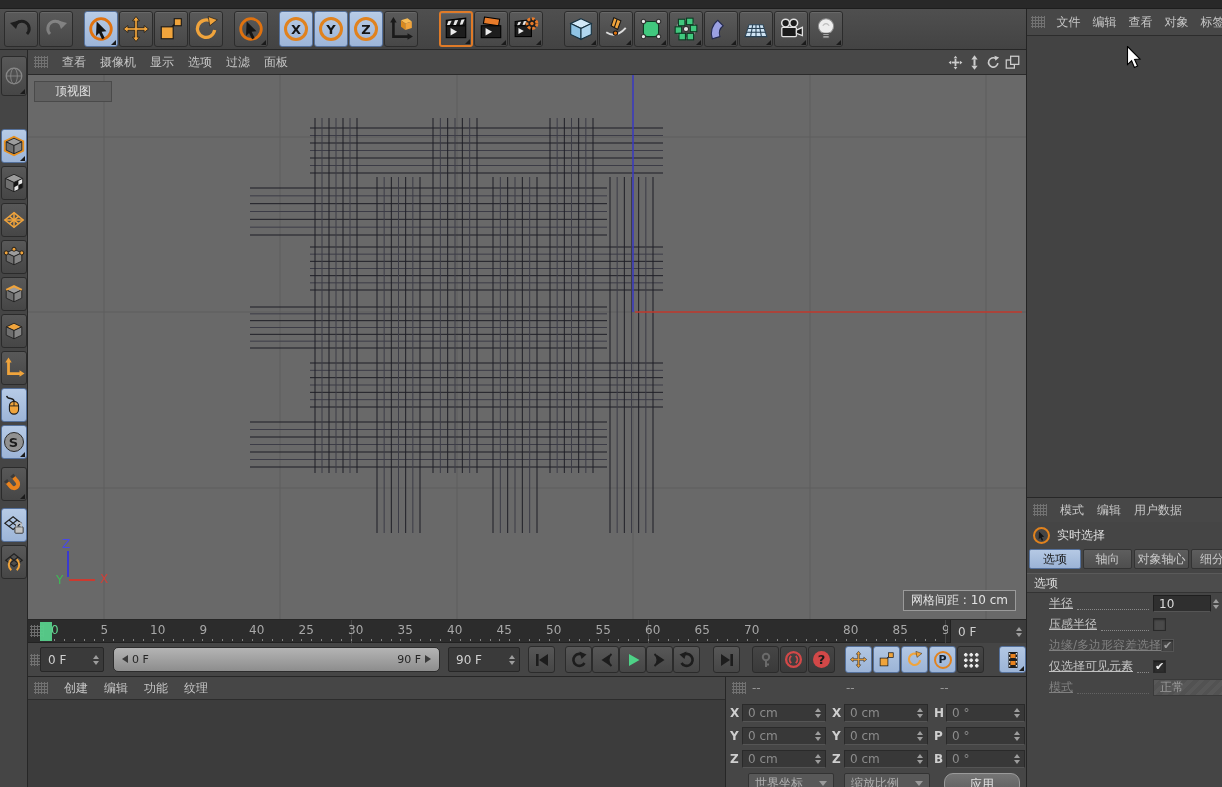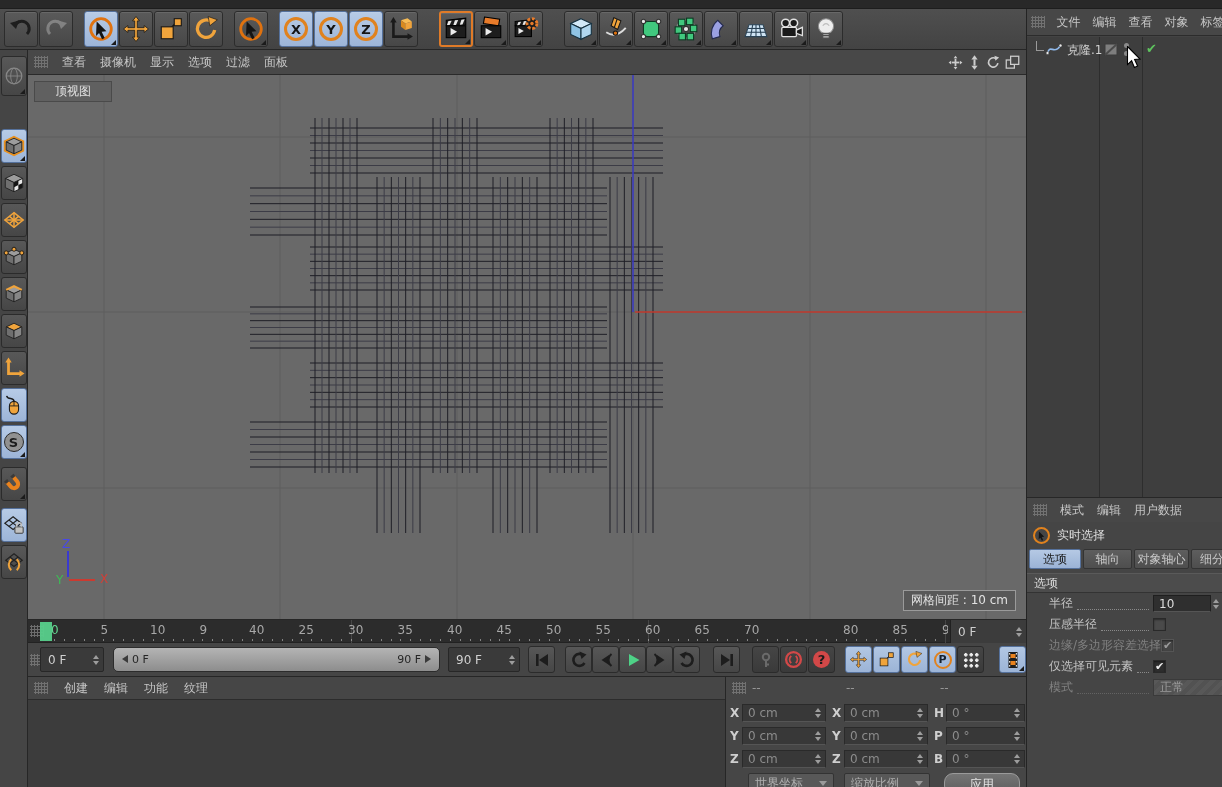--- a/index.html
+++ b/index.html
@@ -143,21 +143,21 @@
   #am-bar { height:24px; display:flex; align-items:center; gap:13px; padding-left:6px; background:#474747; white-space:nowrap; }
   #am-title { height:26px; display:flex; align-items:center; gap:7px; padding-left:6px; color:#dedede; }
   .selring { position:relative; width:17px; height:17px; border:2.5px solid #e0821e; border-radius:50%; flex:0 0 auto; }
   #am-tabs { height:22px; display:flex; gap:2px; padding:1px 2px; }
   .tab { height:20px; display:flex; align-items:center; justify-content:center; flex:0 0 auto;
     background:linear-gradient(#5e5e5e,#4e4e4e); border:1px solid #333; border-radius:2px; color:#c8c8c8; padding:0 8px; white-space:nowrap; }
   .tab.active { background:linear-gradient(#b5c9e4,#9bb3d6); border-color:#55719c; color:#1a1a1a; }
   #am-section { height:20px; margin-top:3px; background:#4c4c4c; border-top:1px solid #5a5a5a; border-bottom:1px solid #333;
     display:flex; align-items:center; padding-left:7px; color:#dcdcdc; }
   .arow { height:21px; display:flex; align-items:center; padding-left:22px; overflow:hidden; }
-  .arow .lab { color:#c2c2c2; white-space:nowrap; flex:0 0 auto; }
+  .arow .lab { color:#c2c2c2; white-space:nowrap; flex:0 0 auto;text-decoration:underline; }
   .arow.dis .lab { color:#808080; }
   .leader { flex:1 1 auto; margin:0 4px; border-bottom:1px dotted #8a8a8a; height:60%; min-width:4px; }
   .arow.dis .leader { border-bottom-color:#636363; }
   .ctrl { flex:0 0 auto; width:70px; display:flex; align-items:center; }
   .numfield { width:62px; height:17px; background:#2f2f2f; border:1px solid #1f1f1f; border-bottom-color:#555;
     color:#dcdcdc; display:flex; align-items:center; padding-left:5px; }
   .numfield .val { flex:1; }
   .cb { width:13px; height:13px; background:#4a4a4a; border:1px solid #292929; box-shadow:inset 0 1px 2px rgba(0,0,0,.45);
     display:flex; align-items:center; justify-content:center; font-size:11px; }
   .cb.checked { background:#2d2d2d; color:#ececec; }
@@ -902,40 +902,20 @@
 
   <div id="rightpanel">
     <div id="om-bar">
       <div class="grip"></div>
       <span class="menu-item">文件</span>
       <span class="menu-item">编辑</span>
       <span class="menu-item">查看</span>
       <span class="menu-item">对象</span>
       <span class="menu-item">标签</span>
     </div>
-    <div id="om-content">
-      <div class="om-col" style="left:72px"></div>
-      <div class="om-col" style="left:115px"></div>
-      <div id="om-row">
-        <div class="treebranch"></div>
-        <svg id="om-spline" width="17" height="15" viewBox="0 0 17 15">
-            <path d="M1.5 11 C4.5 1.5, 8 13.5, 14.5 3.5" fill="none" stroke="#8fb8ea" stroke-width="1.6"></path>
-            <circle cx="1.5" cy="11" r="1.5" fill="#e8e8e8" stroke="#333" stroke-width=".5"></circle>
-            <circle cx="14.5" cy="3.5" r="1.5" fill="#e8e8e8" stroke="#333" stroke-width=".5"></circle>
-          </svg>
-        <span id="om-name">克隆.1</span>
-        <svg id="om-slash" width="14" height="13" viewBox="0 0 14 13">
-            <rect x="1" y="1" width="12" height="11" fill="#7e7e7e" stroke="#3a3a3a"></rect>
-            <line x1="1" y1="12" x2="13" y2="1" stroke="#4a4a4a" stroke-width="2"></line>
-          </svg>
-        <span class="omdot" style="top:3px"></span>
-        <span class="omdot" style="top:11px"></span>
-        <span id="om-check"></span>
-      </div>
-    </div>
 
     <div id="am">
       <div id="am-bar">
         <div class="grip"></div>
         <span class="menu-item">模式</span>
         <span class="menu-item">编辑</span>
         <span class="menu-item">用户数据</span>
       </div>
       <div id="am-title">
         <span class="selring">

